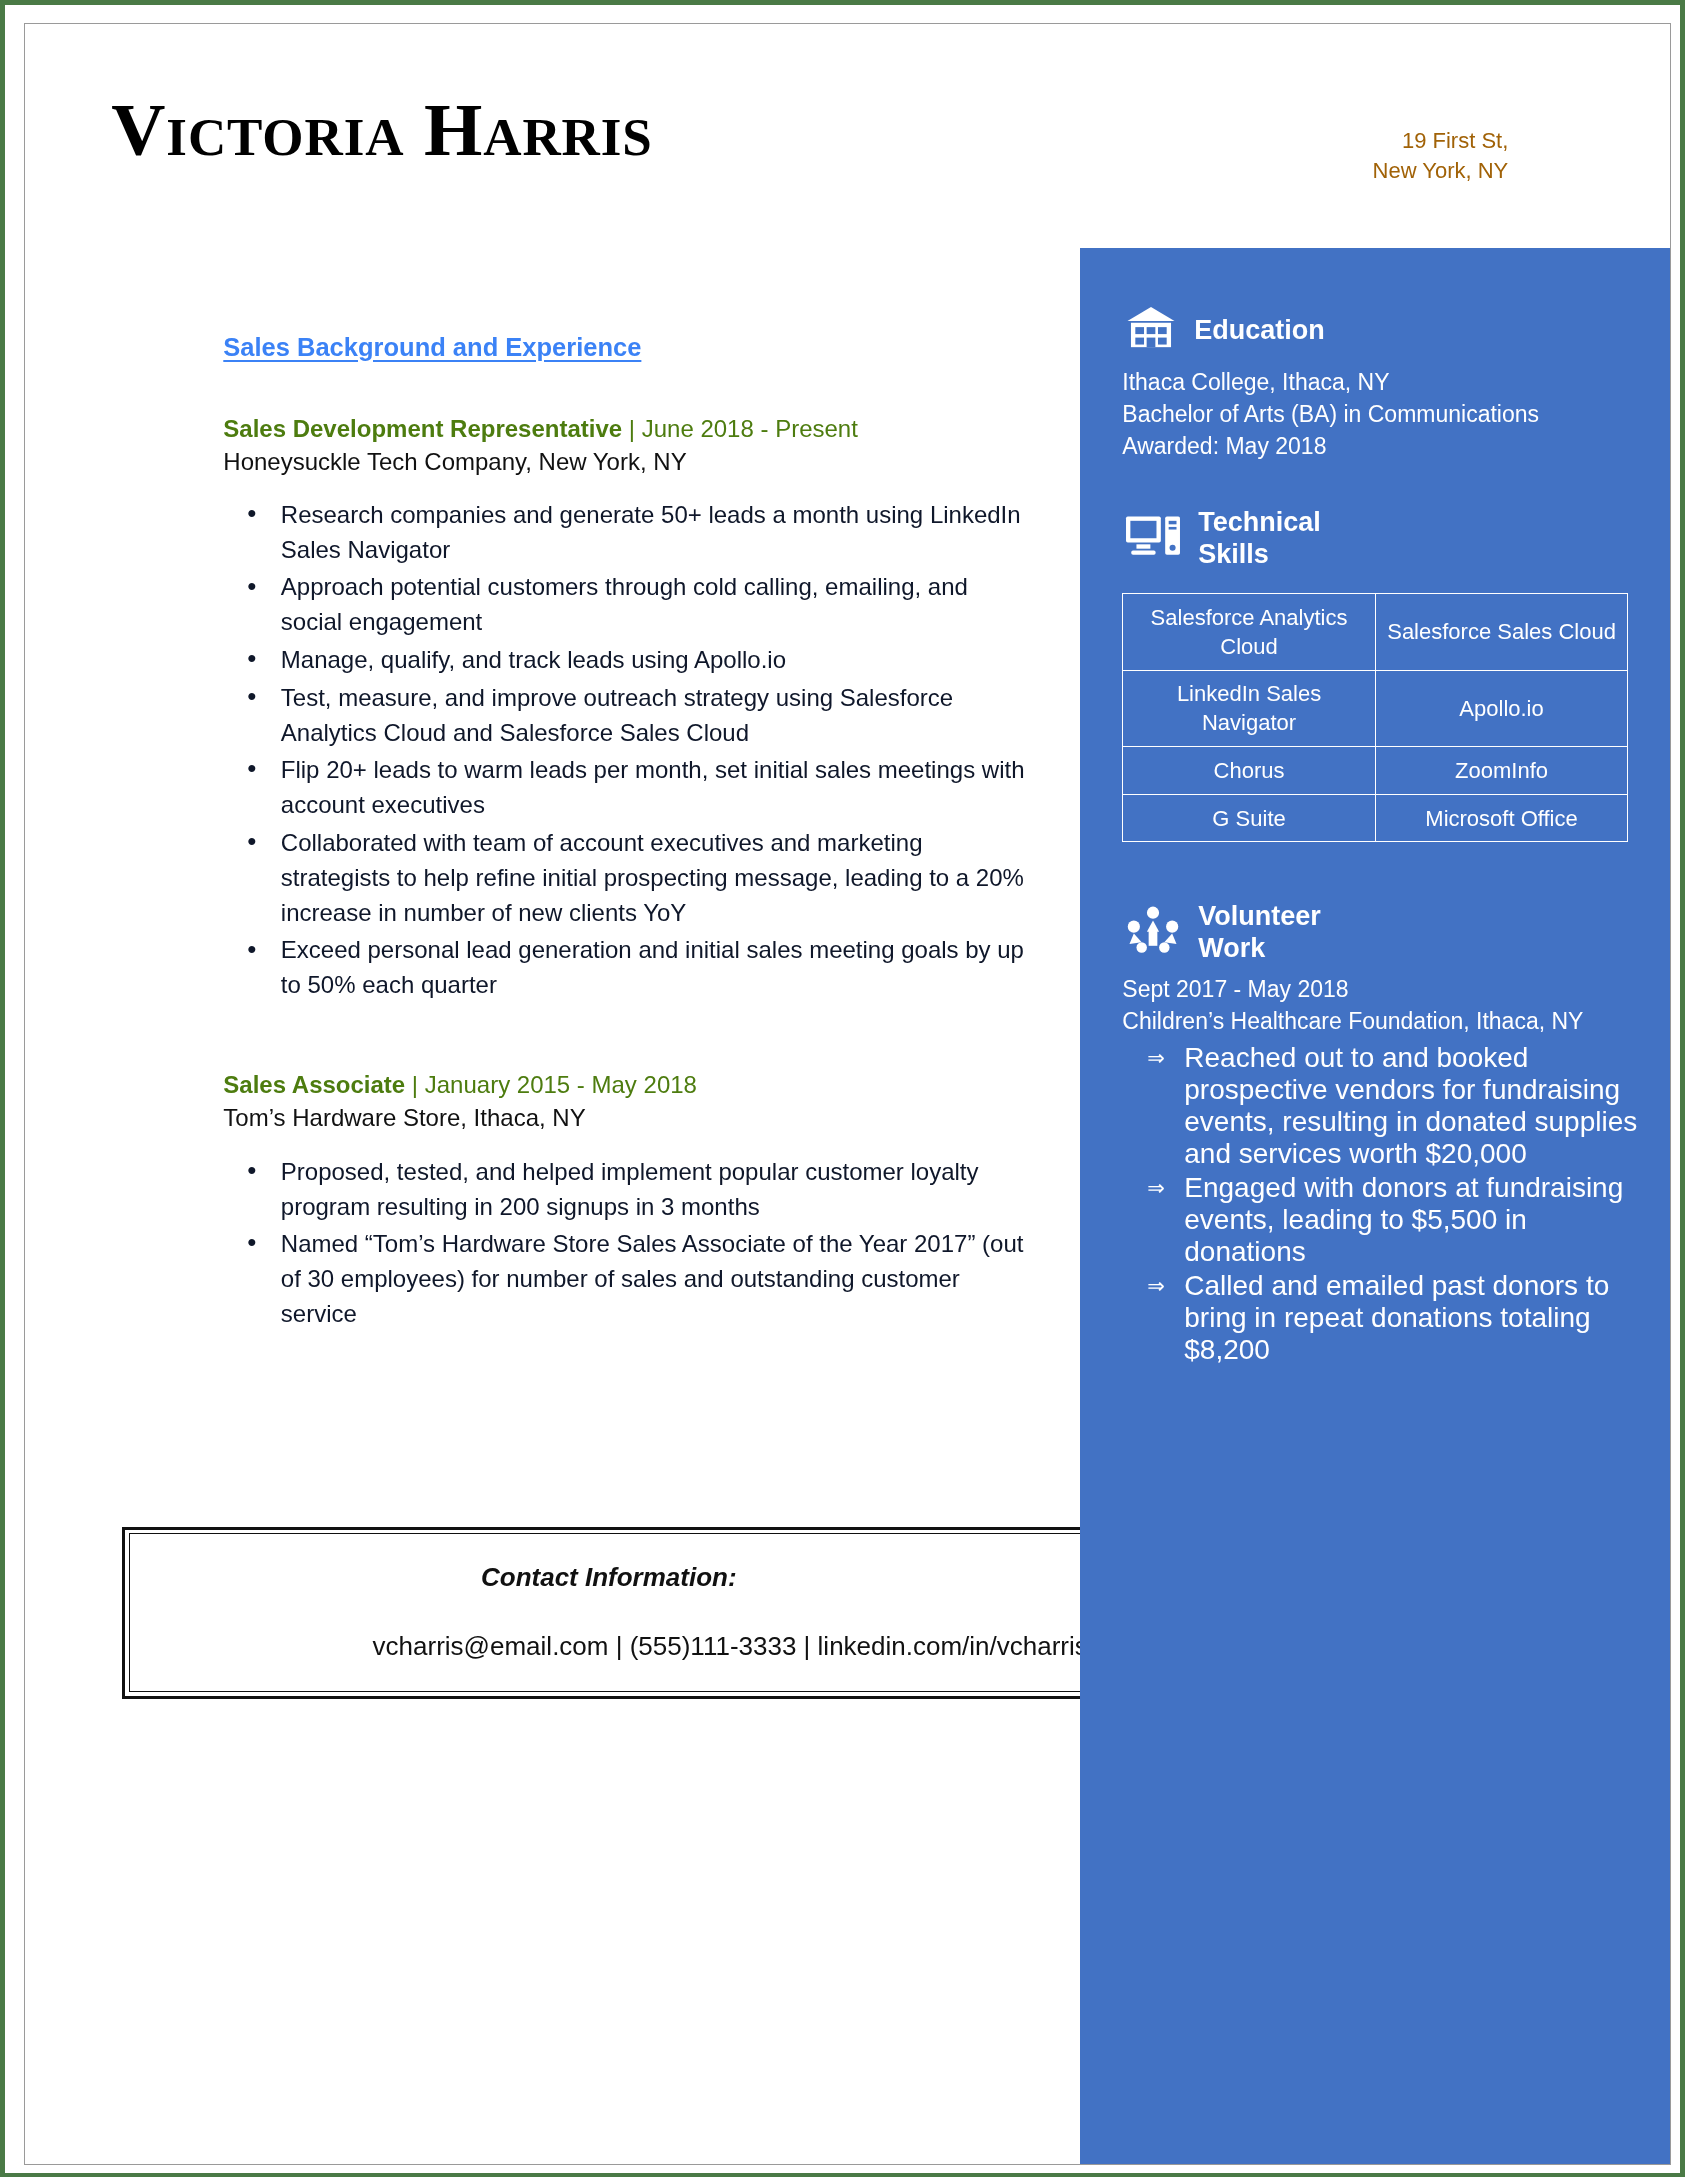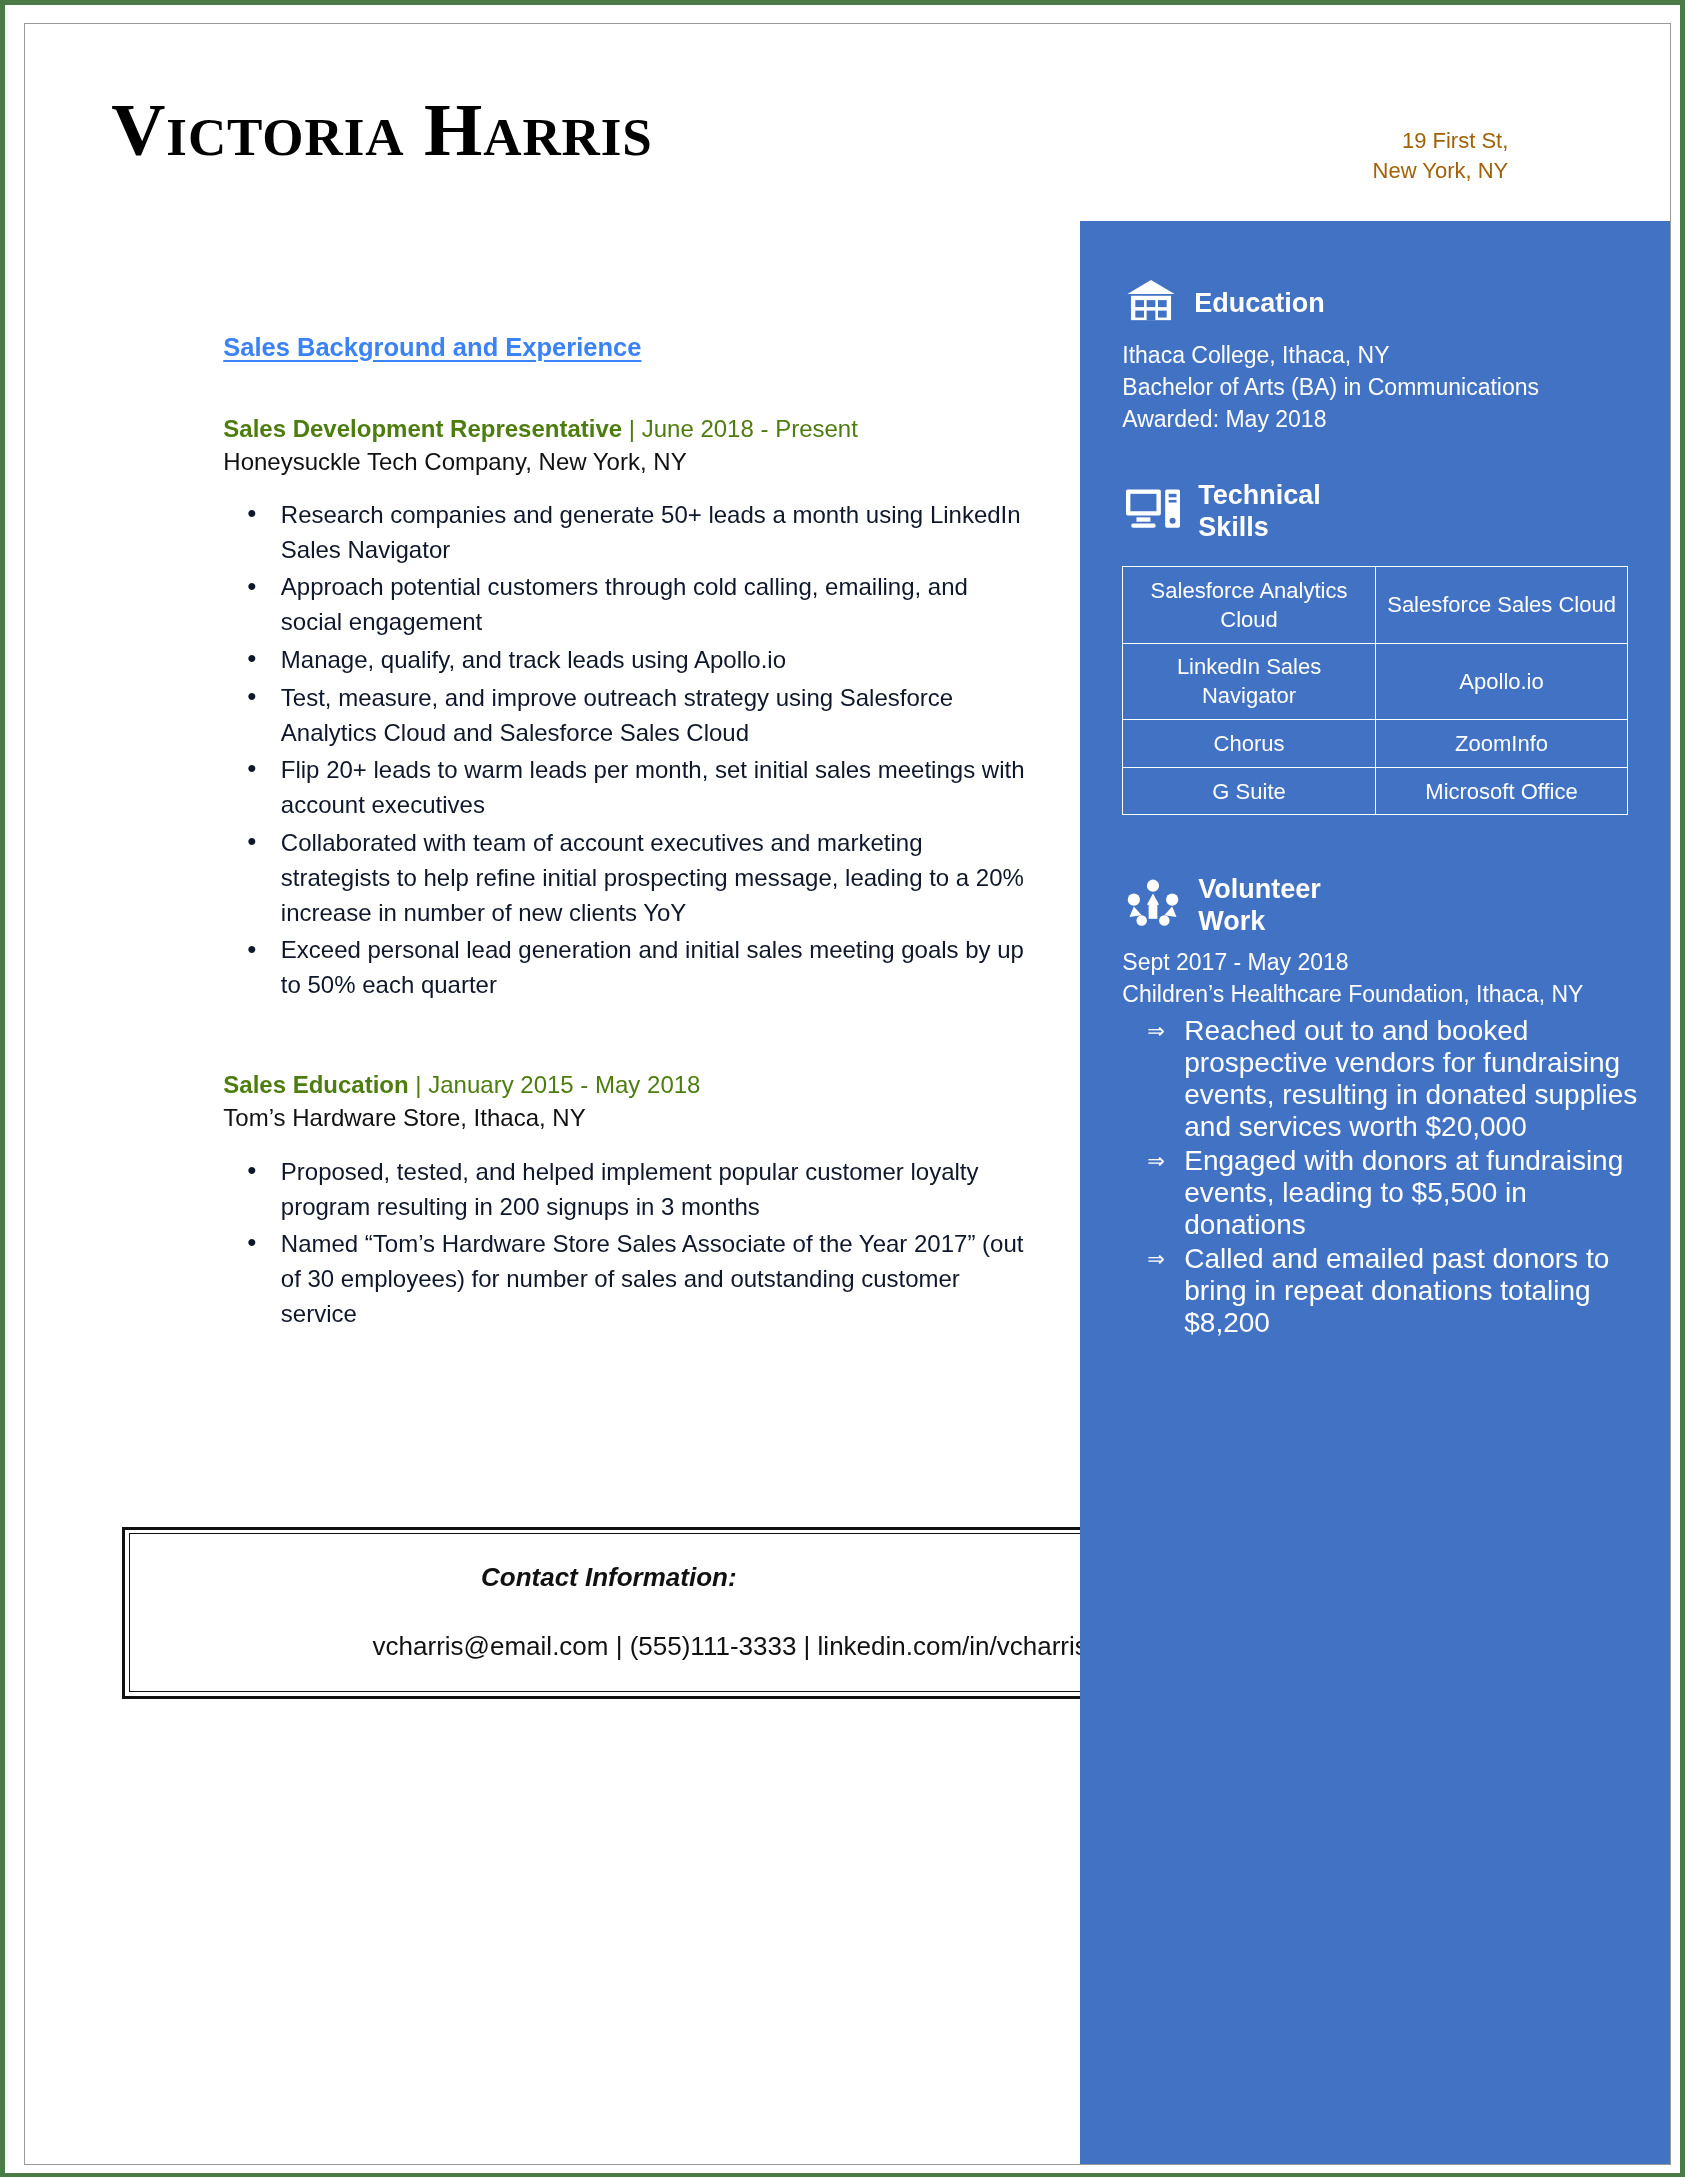--- a/index.html
+++ b/index.html
@@ -162,21 +162,21 @@
     top: 97px;
     text-align: right;
     font-size: 26px;
     color: #111111;
   }
 
   
   .right-col {
     position: absolute;
     right: 0;
-    top: 197px;
+    top: 224px;
     width: 590px;
     bottom: 0;
     background: #4272c4;
     color: #ffffff;
     box-sizing: border-box;
     padding: 0;
   }
   .rc-head {
     display: flex;
     align-items: center;
@@ -275,21 +275,21 @@
             <li>Flip 20+ leads to warm leads per month, set initial sales meetings with account executives</li>
             <li>Collaborated with team of account executives and marketing strategists to help refine initial prospecting message, leading to a 20% increase in number of new clients YoY</li>
             <li>Exceed personal lead generation and initial sales meeting goals by up to 50% each quarter</li>
           </ul>
         </div>
 
         <div class="spacer-md"></div>
 
         <div class="job">
           <div class="job-heading">
-            <span class="role">Sales Education</span><span> | January 2015 - May 2018</span>
+            <span class="role">Sales Associate</span><span> | January 2015 - May 2018</span>
           </div>
           <div class="job-company">Tom’s Hardware Store, Ithaca, NY</div>
           <ul class="bullets">
             <li>Proposed, tested, and helped implement popular customer loyalty program resulting in 200 signups in 3 months</li>
             <li>Named “Tom’s Hardware Store Sales Associate of the Year 2017” (out of 30 employees) for number of sales and outstanding customer service</li>
           </ul>
         </div>
 
       </div>
     </div>

